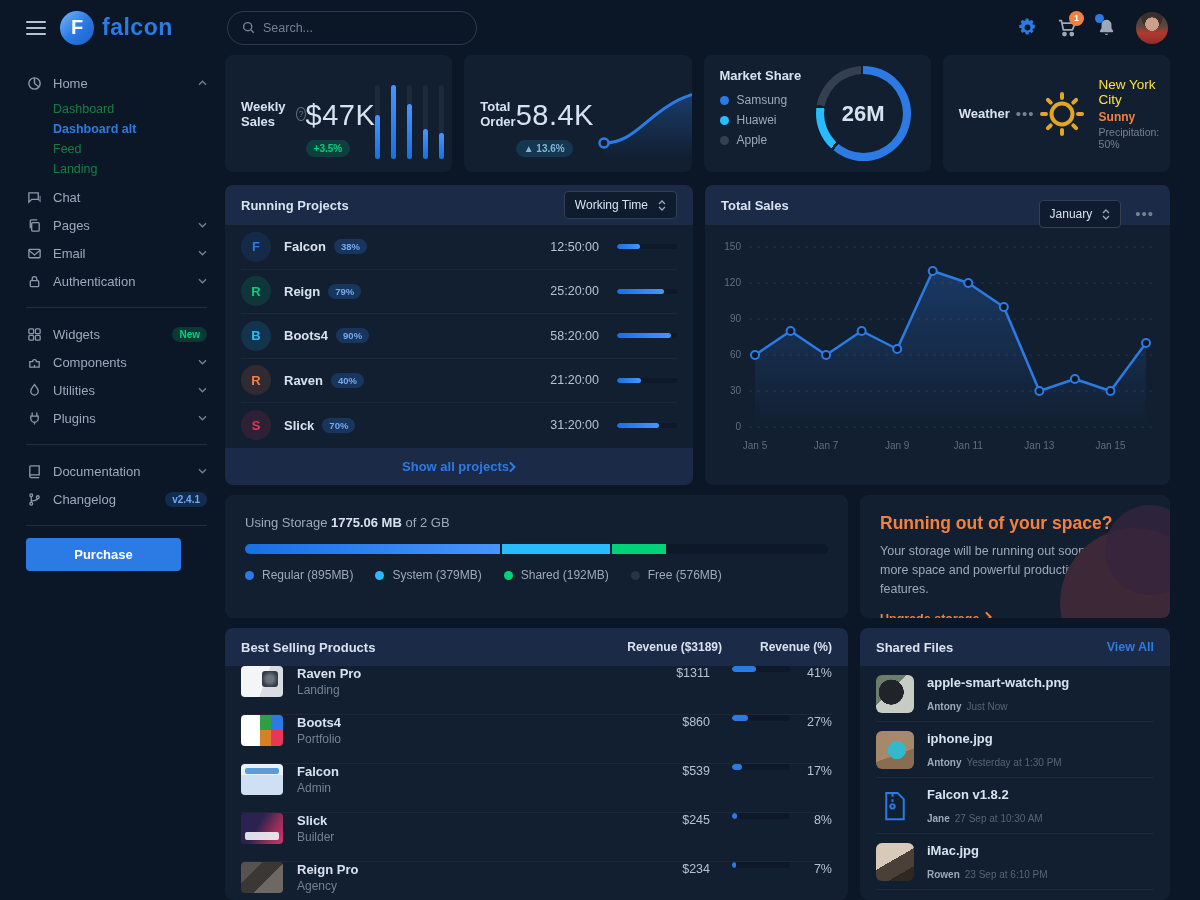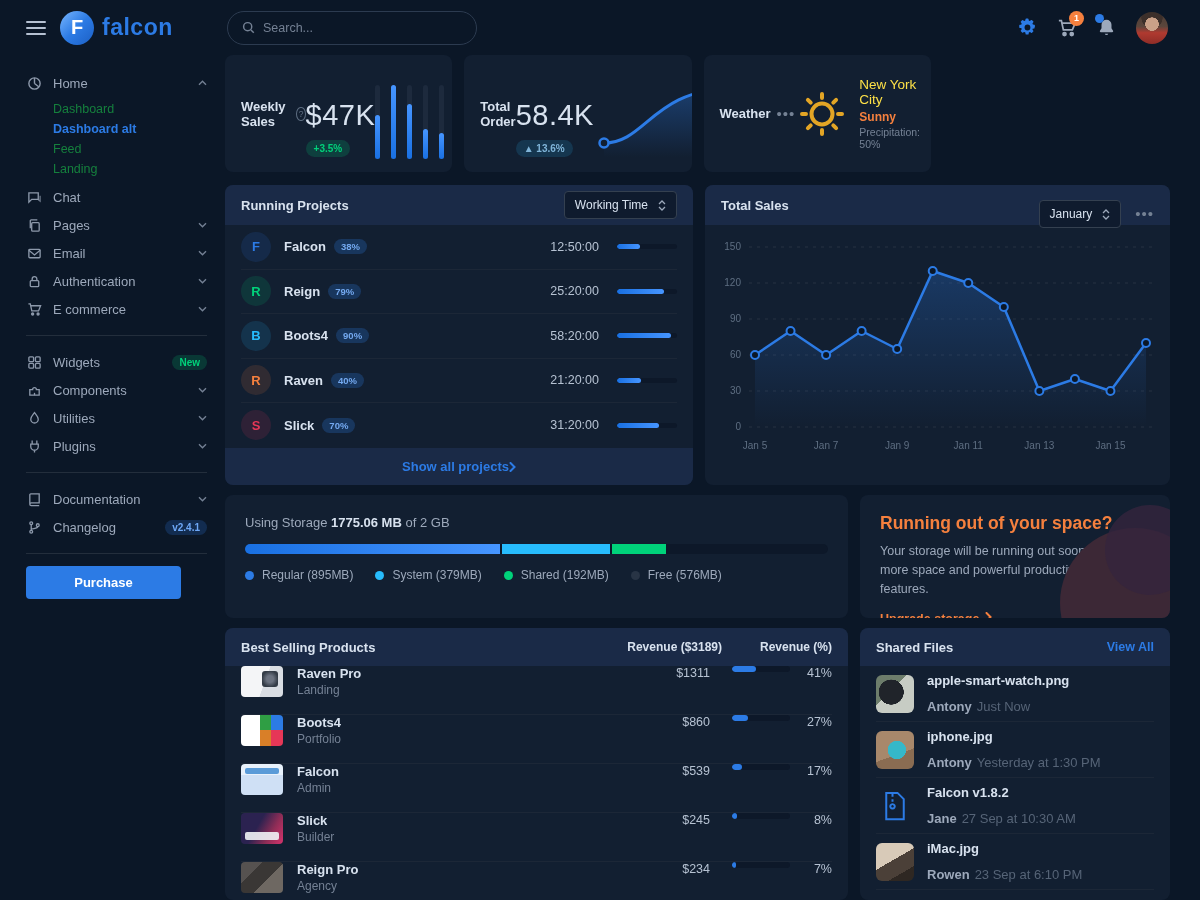--- a/index.html
+++ b/index.html
@@ -174,21 +174,21 @@
   .thumb-slick { background:linear-gradient(120deg,#2b2250 0 40%, #8e2d56 70%, #d6336c 100%); position:relative; }
   .thumb-slick::after { content:""; position:absolute; left:4px; bottom:4px; right:4px; height:8px; border-radius:2px; background:#f1f3f5; opacity:.9; }
   .thumb-reign-pro { background:linear-gradient(135deg,#565250 0 30%, #3a3735 30% 60%, #6e6862 60%); }
 
   
   .sf-header { background:#1a2a47; height:38px; display:flex; align-items:center; justify-content:space-between; padding:0 16px; }
   .sf-link { color:#2c7be5; font-size:12.5px; font-weight:bold; cursor:pointer; }
   .sf-row { display:flex; align-items:center; height:56px; margin:0 16px; border-bottom:1px solid #1c2737; }
   .sf-thumb { width:38px; height:38px; border-radius:6px; margin-right:13px; flex:none; }
   .sf-name { color:#d8e2ef; font-weight:bold; font-size:13px; cursor:pointer; }
-  .sf-sub { margin-top:11px; font-size:13px; color:#566477; }
+  .sf-sub { margin-top:11px; font-size:10px; color:#566477; }
   .sf-sub b { color:#9da9bb; margin-right:5px; }
   .thumb-watch { background:radial-gradient(circle at 40% 45%, #20242a 0 40%, transparent 41%),
      linear-gradient(135deg,#6d7d6b 0 40%, #c7ccc4 40%); }
   .thumb-iphone { background:radial-gradient(circle at 55% 50%, #35b8c9 0 32%, transparent 33%),
      linear-gradient(160deg,#a8886b 0 60%, #8a6c52 60%); }
   .thumb-imac { background:linear-gradient(150deg,#d8cab8 0 45%, #4b4038 45% 75%, #2e2722 75%); }
   .thumb-file { display:flex; align-items:center; justify-content:center; color:#2c7be5; }
 
   svg { display:block; }
 </style>
@@ -266,35 +266,20 @@
         </span>
       </div>
       <div class="nav-item">
         <span class="ico">
           <svg width="15" height="15" viewBox="0 0 16 16" fill="none" stroke="currentColor" stroke-width="1.4">
             <rect x="3.5" y="7" width="9" height="6.5" rx="1"></rect>
             <path d="M5.5 7V5.2a2.5 2.5 0 0 1 5 0V7"></path>
           </svg>
         </span>
         <span class="lbl">Authentication</span>
-        <span class="caret">
-          <svg width="9" height="6" viewBox="0 0 9 6">
-            <path d="M1 1.2l3.5 3.5L8 1.2" fill="none" stroke="currentColor" stroke-width="1.4"></path>
-          </svg>
-        </span>
-      </div>
-      <div class="nav-item">
-        <span class="ico">
-          <svg width="15" height="15" viewBox="0 0 16 16" fill="none" stroke="currentColor" stroke-width="1.4">
-            <path d="M1.5 2h2l1.6 7.5h7.2L14.5 4H4.2"></path>
-            <circle cx="6" cy="12.8" r="1.1" fill="currentColor"></circle>
-            <circle cx="11.8" cy="12.8" r="1.1" fill="currentColor"></circle>
-          </svg>
-        </span>
-        <span class="lbl">E commerce</span>
         <span class="caret">
           <svg width="9" height="6" viewBox="0 0 9 6">
             <path d="M1 1.2l3.5 3.5L8 1.2" fill="none" stroke="currentColor" stroke-width="1.4"></path>
           </svg>
         </span>
       </div>
       <div class="nav-divider"></div>
       <div class="nav-item">
         <span class="ico">
           <svg width="15" height="15" viewBox="0 0 16 16" fill="none" stroke="currentColor" stroke-width="1.4">
@@ -471,20 +456,44 @@
               </defs>
             <path d="M10 66 C52 66 58 13 138 11 L138 80 L10 80 Z" fill="url(#tog)"></path>
             <path d="M10 66 C52 66 58 13 138 11" fill="none" stroke="#2c7be5" stroke-width="3" stroke-linecap="round"></path>
             <circle cx="10" cy="66" r="4.5" fill="#121f31" stroke="#2c7be5" stroke-width="2.5"></circle>
             <circle cx="138" cy="11" r="4.5" fill="#121f31" stroke="#2c7be5" stroke-width="2.5"></circle>
           </svg>
         </div>
       </div>
     </div>
 
+    <div class="card stat-card">
+      <div class="stat-body" style="align-items:stretch;">
+        <div>
+          <span class="card-title">Market Share</span>
+          <div class="legend-col">
+              <div class="legend-item">
+                <span class="dot" style="background: rgb(44, 123, 229);"></span>
+                <span class="legend-label">Samsung</span>
+              </div>
+              <div class="legend-item">
+                <span class="dot" style="background: rgb(39, 188, 253);"></span>
+                <span class="legend-label">Huawei</span>
+              </div>
+              <div class="legend-item">
+                <span class="dot" style="background: rgb(52, 64, 80);"></span>
+                <span class="legend-label">Apple</span>
+              </div>
+            </div>
+        </div>
+        <div class="donut-wrap" style="background: conic-gradient(rgb(44, 123, 229) 0%, rgb(44, 123, 229) 61%, rgb(18, 31, 49) 61%, rgb(18, 31, 49) 62%, rgb(39, 188, 253) 62%, rgb(39, 188, 253) 77%, rgb(18, 31, 49) 77%, rgb(18, 31, 49) 78%, rgb(52, 64, 80) 78%, rgb(52, 64, 80) 99%, rgb(18, 31, 49) 99%, rgb(18, 31, 49) 100%);">
+          <div class="donut-hole">26M</div>
+        </div>
+      </div>
+    </div>
 
     <div class="card stat-card">
       <div class="stat-head" style="justify-content:space-between;">
         <span class="card-title">Weather</span>
         <span class="ellipsis">•••</span>
       </div>
       <div class="weather-body">
         <span class="sun">
           <svg width="54" height="54" viewBox="0 0 54 54" fill="none" stroke="#e3a525" stroke-width="4" stroke-linecap="round">
             <circle cx="27" cy="27" r="10.5"></circle>

